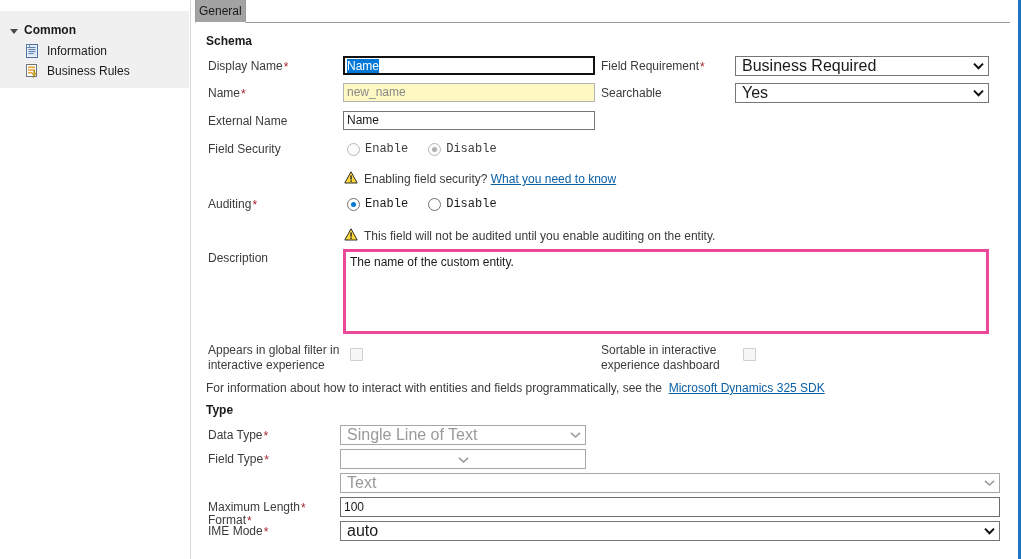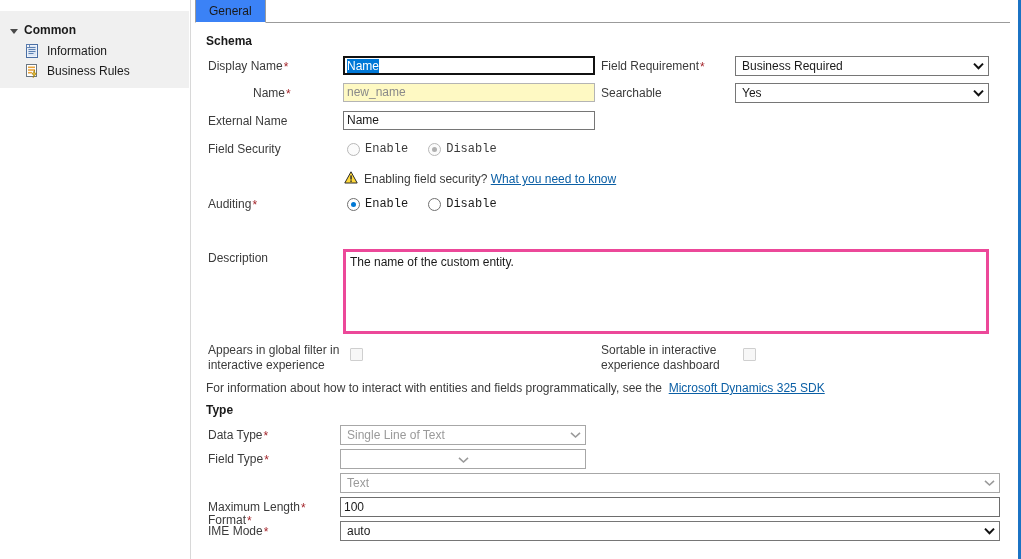--- a/index.html
+++ b/index.html
@@ -57,24 +57,24 @@
   #tabstrip {
     position: absolute; left: 195px; top: 0;
     width: 815px; height: 23px;
   }
   #tabstrip-line {
     position: absolute; left: 0; top: 22px;
     width: 815px; height: 1px; background: #9b9b9b;
   }
   #tab-general {
     position: absolute; left: 0; top: 0;
-    height: 23px; padding: 0 13px;
+    height: 23px; padding: 0 3px;
     display: flex; align-items: center;
     font-size: 12px; color: #1a1a1a;
-    background: #3b82f6;
+    background: #a3a3a3;
     border-left: 1px solid #9b9b9b;
     border-right: 1px solid #9b9b9b;
     border-bottom: 1px solid #ffffff;
   }
 
   
   #right-edge {
     position: absolute; right: 0; top: 0;
     width: 3px; height: 559px;
     background: #1b73c4;
@@ -121,21 +121,21 @@
     position: absolute;
     height: 20px;
     border: 1px solid #a7a7a7;
     background: #ffffff;
     display: flex; align-items: center;
   }
   .sel-wrap.enabled { border-color: #767676; }
   .sel-wrap .sel-text {
     flex: 1 1 auto;
     padding-left: 6px;
-    font-size: 12px;
+    font-size: 16px;
     color: #1a1a1a;
     white-space: nowrap; overflow: hidden;
   }
   .sel-wrap.disabled .sel-text { color: #9a9a9a; }
   .sel-wrap .chev {
     flex: 0 0 20px;
     display: flex; align-items: center; justify-content: center;
   }
   .chev svg { display: block; }
 
@@ -254,21 +254,21 @@
     </div>
     <div class="sel-wrap enabled" style="left:735px; top:56px; width:254px;">
       <span class="sel-text">Business Required</span>
       <span class="chev">
         <svg width="11" height="8" viewBox="0 0 11 8">
             <path d="M1 1.6 L5.5 6.2 L10 1.6" fill="none" stroke="#111" stroke-width="2"></path>
           </svg>
       </span>
     </div>
 
-    <div class="fld-label" style="top:86px;margin-left:45px;">
+    <div class="fld-label" style="top:86px;">
       <span>Name</span><span class="req">*</span>
     </div>
     <div class="txt placeholderish" style="left:343px; top:83px; width:252px; border-color:#b4b4b4; background:#fef9c3;">new_name</div>
 
     <div class="fld-label right-col" style="top:86px;">Searchable</div>
     <div class="sel-wrap enabled" style="left:735px; top:83px; width:254px;">
       <span class="sel-text">Yes</span>
       <span class="chev">
         <svg width="11" height="8" viewBox="0 0 11 8">
             <path d="M1 1.6 L5.5 6.2 L10 1.6" fill="none" stroke="#111" stroke-width="2"></path>
@@ -311,20 +311,30 @@
       <label class="radio-opt">
         <span class="rb checked"></span>
         <span class="rb-label">Enable</span>
       </label>
       <label class="radio-opt">
         <span class="rb"></span>
         <span class="rb-label">Disable</span>
       </label>
     </div>
 
+    <div class="warn-row" style="left:344px; top:228px;">
+      <span class="warn-ico">
+        <svg width="14" height="13" viewBox="0 0 14 13">
+          <path d="M7 0.8 L13.2 12 L0.8 12 Z" fill="#ffd93b" stroke="#2b2b2b" stroke-width="1"></path>
+          <rect x="6.3" y="4.4" width="1.5" height="4.2" fill="#2b2b2b"></rect>
+          <rect x="6.3" y="9.4" width="1.5" height="1.5" fill="#2b2b2b"></rect>
+        </svg>
+      </span>
+      <span>This field will not be audited until you enable auditing on the entity.</span>
+    </div>
 
     <div class="fld-label" style="top:251px;">Description</div>
     <div id="description-box" style="left:343px; top:249px; width:646px; height:85px;">The name of the custom entity.</div>
 
     <div class="fld-label" style="top:343px; width:135px;">
       <div>Appears in global filter in</div>
       <div>interactive experience</div>
     </div>
     <div class="cbx" style="left:350px; top:348px;"></div>
 

